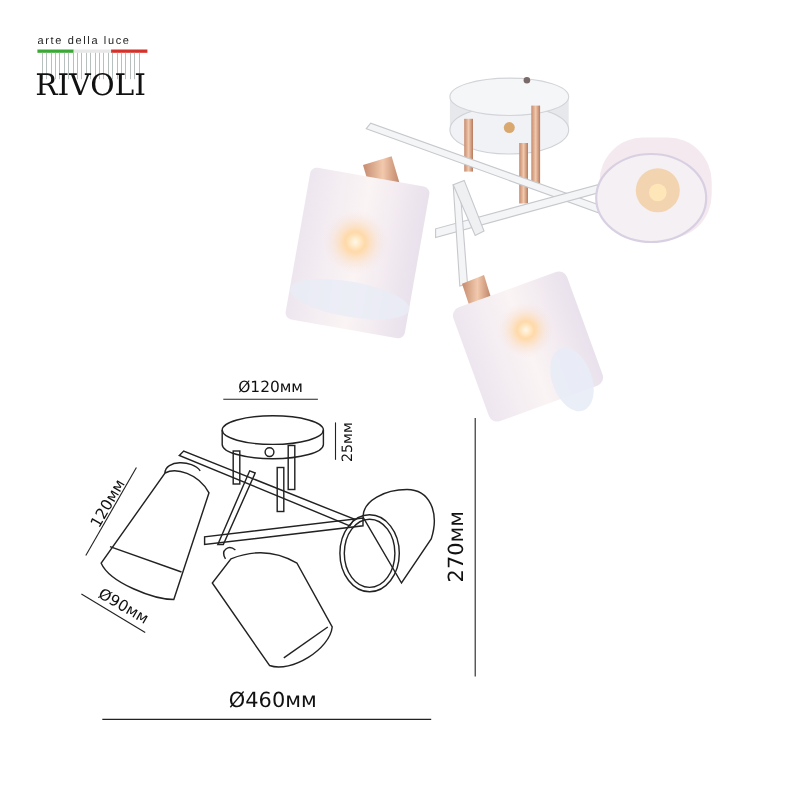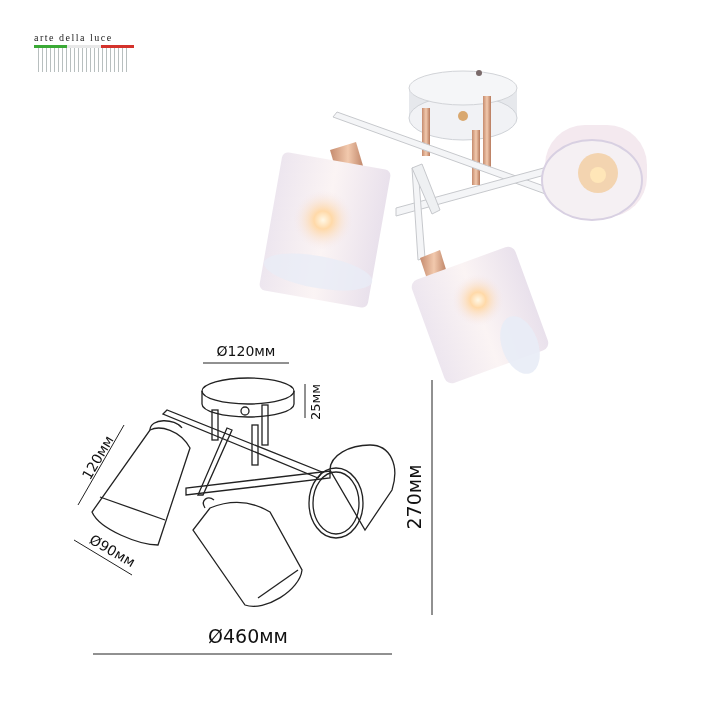--- a/index.html
+++ b/index.html
@@ -1,37 +1,38 @@
 <!DOCTYPE html>
 <html><head>
 <meta charset="utf-8">
 <style>
   html,body{margin:0;padding:0;background:#ffffff;}
   body{width:720px;height:720px;position:relative;overflow:hidden;font-family:"DejaVu Sans Condensed","DejaVu Sans",sans-serif;}
   .logo{position:absolute;left:32px;top:32px;width:100px;height:70px;}
-  .logo-tag{position:absolute;left:2px;top:0;font-family:Liberation Serif, serif;font-size:10px;letter-spacing:1.5px;color:#222;white-space:nowrap;}
+  .logo-tag{position:absolute;left:2px;top:0;font-family:Liberation Sans, sans-serif;font-size:10px;letter-spacing:1.5px;color:#222;white-space:nowrap;}
   .logo-flag{position:absolute;left:2px;top:13px;width:100px;height:3px;display:flex;}
   .logo-flag span{flex:1;}
   .logo-bars{position:absolute;left:6px;top:16px;width:92px;height:24px;
      background:repeating-linear-gradient(90deg,#b8bfbf 0 1px,transparent 1px 4px);}
   .logo-name{position:absolute;left:0;top:30px;font-family:"DejaVu Serif",serif;font-size:27px;color:#111;letter-spacing:0px;}
   svg{position:absolute;left:0;top:0;}
   .dim{font-family:"DejaVu Sans","Liberation Sans",sans-serif;fill:#111;}
 </style>
 </head>
 <body>
 
 <div class="logo">
   <div class="logo-tag">arte della luce</div>
   <div class="logo-flag">
     <span style="background:#3aa935"></span>
       <span style="background:#e8e8e8"></span>
       <span style="background:#d4322b"></span>
   </div>
   <div class="logo-bars"></div>
+  <div class="logo-name">RIVOLI</div>
 </div>
 
 <svg width="720" height="720" viewBox="0 0 720 720">
   <defs>
     <radialGradient id="glow" cx="50%" cy="50%" r="50%">
       <stop offset="0%" stop-color="#fff8e6"></stop>
       <stop offset="30%" stop-color="#ffd9a8"></stop>
       <stop offset="100%" stop-color="#f4e7ec" stop-opacity="0"></stop>
     </radialGradient>
     <linearGradient id="glass" x1="0" y1="0" x2="1" y2="0">

